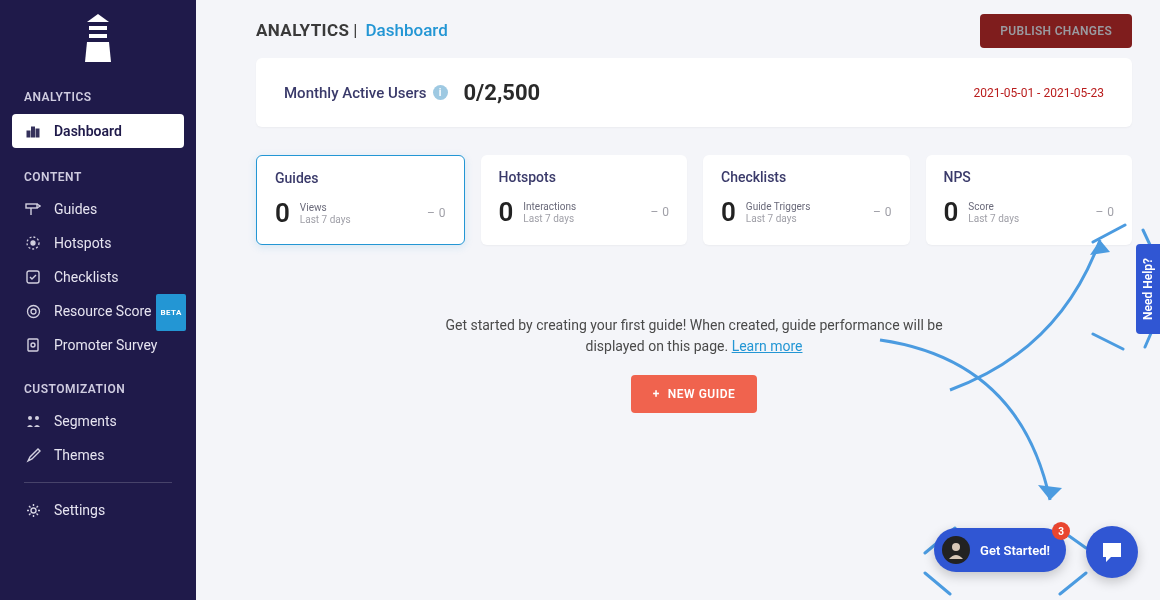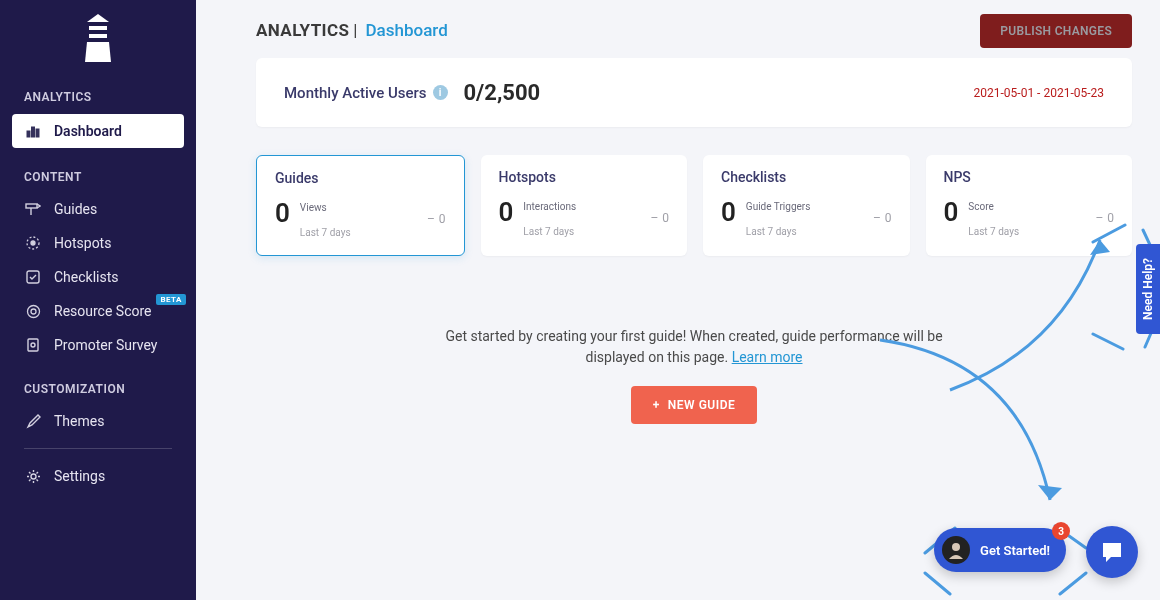--- a/index.html
+++ b/index.html
@@ -4,42 +4,42 @@
 <style>
   * { box-sizing: border-box; margin:0; padding:0; font-family: -apple-system, "Segoe UI", Roboto, "Helvetica Neue", Arial, sans-serif; }
   body { width:1160px; height:600px; overflow:hidden; background:#f4f5f9; display:flex; position:relative; }
   .sidebar { width:196px; height:600px; background:#1f1a4a; color:#fff; padding-top:14px; flex-shrink:0; display:flex; flex-direction:column; }
   .logo { display:flex; justify-content:center; margin-bottom:22px; }
   .section-label { font-size:12px; font-weight:600; letter-spacing:.5px; color:#cfcce0; padding:6px 24px 8px; }
   .nav-item { display:flex; align-items:center; gap:12px; padding:8px 24px; font-size:14px; color:#e6e4f0; cursor:pointer; position:relative; }
   .nav-item.active { background:#fff; color:#1f1a4a; border-radius:4px; margin:2px 12px; padding:8px 12px; font-weight:600; }
   .nav-item .icon { width:18px; height:18px; display:flex; align-items:center; justify-content:center; font-size:14px; opacity:.9; }
   .nav-item.active .icon svg { stroke:#1f1a4a !important; fill:#1f1a4a !important; }
-  .badge { position:absolute; right:10px; top:0px; background:#2396d4; color:#fff; font-size:8px; font-weight:700; padding:1px 4px; border-radius:2px; letter-spacing:.5px;}
+  .badge { position:absolute; right:10px; top:0px; background:#2396d4; color:#fff; font-size:8px; font-weight:700; padding:14px 4px; border-radius:2px; letter-spacing:.5px;}
   .divider { height:1px; background:rgba(255,255,255,.18); margin:10px 24px; }
   .main { flex:1; padding:20px 28px 0 60px; position:relative; }
   .breadcrumb { display:flex; align-items:center; gap:4px; margin-bottom:18px; }
   .breadcrumb .part1 { font-size:17px; font-weight:700; color:#3a3a3a; letter-spacing:.4px;}
   .breadcrumb .sep { font-size:17px; color:#3a3a3a; }
   .breadcrumb .part2 { font-size:17px; color:#2396d4; font-weight:500; margin-left:4px;}
   .publish-btn { position:absolute; top:14px; right:28px; background:#7f1d1d; color:#9a9aa0; font-size:12px; font-weight:600; padding:10px 20px; border-radius:4px; border:none; cursor:default; letter-spacing:.3px;}
   .mau-card { background:#fff; border-radius:6px; padding:22px 28px 22px 28px; display:flex; align-items:center; justify-content:space-between; box-shadow:0 1px 2px rgba(0,0,0,.04);}
   .mau-left { display:flex; align-items:center; gap:16px; }
   .mau-label { font-size:15px; color:#3a3a6a; font-weight:500; display:flex; align-items:center; gap:6px;}
   .mau-info { width:15px; height:15px; border-radius:50%; background:#9ec9e2; color:#fff; font-size:10px; display:flex; align-items:center; justify-content:center; font-weight:700;}
   .mau-value { font-size:22px; font-weight:700; color:#2a2a2a; }
   .mau-date { font-size:12px; color:#b91c1c; }
   .cards-row { display:flex; gap:16px; margin-top:28px; }
   .stat-card { flex:1; background:#fff; border-radius:6px; padding:14px 18px 16px; box-shadow:0 1px 2px rgba(0,0,0,.04); position:relative;}
   .stat-card.active { border:1.5px solid #2396d4; box-shadow:0 2px 8px rgba(35,150,212,.15);}
   .stat-title { font-size:14px; color:#3a3a6a; font-weight:500; margin-bottom:12px;}
   .stat-body { display:flex; align-items:center; justify-content:space-between;}
   .stat-left { display:flex; align-items:flex-start; gap:10px;}
   .stat-num { font-size:26px; font-weight:600; color:#222;}
-  .stat-meta { display:flex; flex-direction:column; line-height:1.2; margin-top:4px;gap:13px;}
+  .stat-meta { display:flex; flex-direction:column; line-height:1.2; margin-top:4px;}
   .stat-metric { font-size:10px; color:#6a6a7a;}
   .stat-sub { font-size:10px; color:#a0a0a8;}
   .stat-trend { font-size:12px; color:#a0a0a8; display:flex; align-items:center; gap:4px;}
   .welcome { text-align:center; margin-top:70px; }
   .welcome h2 { font-size:24px; color:#2396d4; font-weight:600; margin-bottom:14px;}
   .welcome p { font-size:14px; color:#4a4a4a; line-height:1.5; max-width:520px; margin:0 auto 18px;}
   .welcome a { color:#2396d4; text-decoration:underline; }
   .new-guide-btn { background:#f0634e; color:#fff; border:none; padding:12px 22px; border-radius:4px; font-size:12px; font-weight:600; letter-spacing:.5px; cursor:pointer; display:inline-flex; align-items:center; gap:8px;}
   .help-tab { position:absolute; right:0; top:244px; background:#3056d3; color:#fff; writing-mode:vertical-rl; transform:rotate(180deg); padding:14px 5px; font-size:12px; font-weight:600; border-radius:0 4px 4px 0; cursor:pointer; z-index:3;}
   .chat-launcher { position:absolute; right:22px; bottom:22px; width:52px; height:52px; border-radius:50%; background:#3056d3; display:flex; align-items:center; justify-content:center; box-shadow:0 4px 12px rgba(0,0,0,.2); cursor:pointer; z-index:3;}
@@ -124,20 +124,31 @@
           <rect x="2" y="1" width="10" height="12" rx="1"></rect>
           <circle cx="7" cy="7" r="2"></circle>
         </svg>
     </span>
     <span>Promoter Survey</span>
   </div>
 
   <div style="height:14px"></div>
   <div class="section-label">CUSTOMIZATION</div>
 
+  <div class="nav-item">
+    <span class="icon">
+      <svg width="15" height="13" viewBox="0 0 15 13" fill="#e6e4f0">
+          <circle cx="4" cy="3" r="2"></circle>
+          <circle cx="11" cy="3" r="2"></circle>
+          <path d="M1 12 Q4 8 7 12 Z"></path>
+          <path d="M8 12 Q11 8 14 12 Z"></path>
+        </svg>
+    </span>
+    <span>Segments</span>
+  </div>
 
   <div class="nav-item">
     <span class="icon">
       <svg width="15" height="15" viewBox="0 0 15 15" fill="none" stroke="#e6e4f0" stroke-width="1.4">
           <path d="M2 13 L4 9 L12 1 L14 3 L6 11 Z"></path>
         </svg>
     </span>
     <span>Themes</span>
   </div>
 

